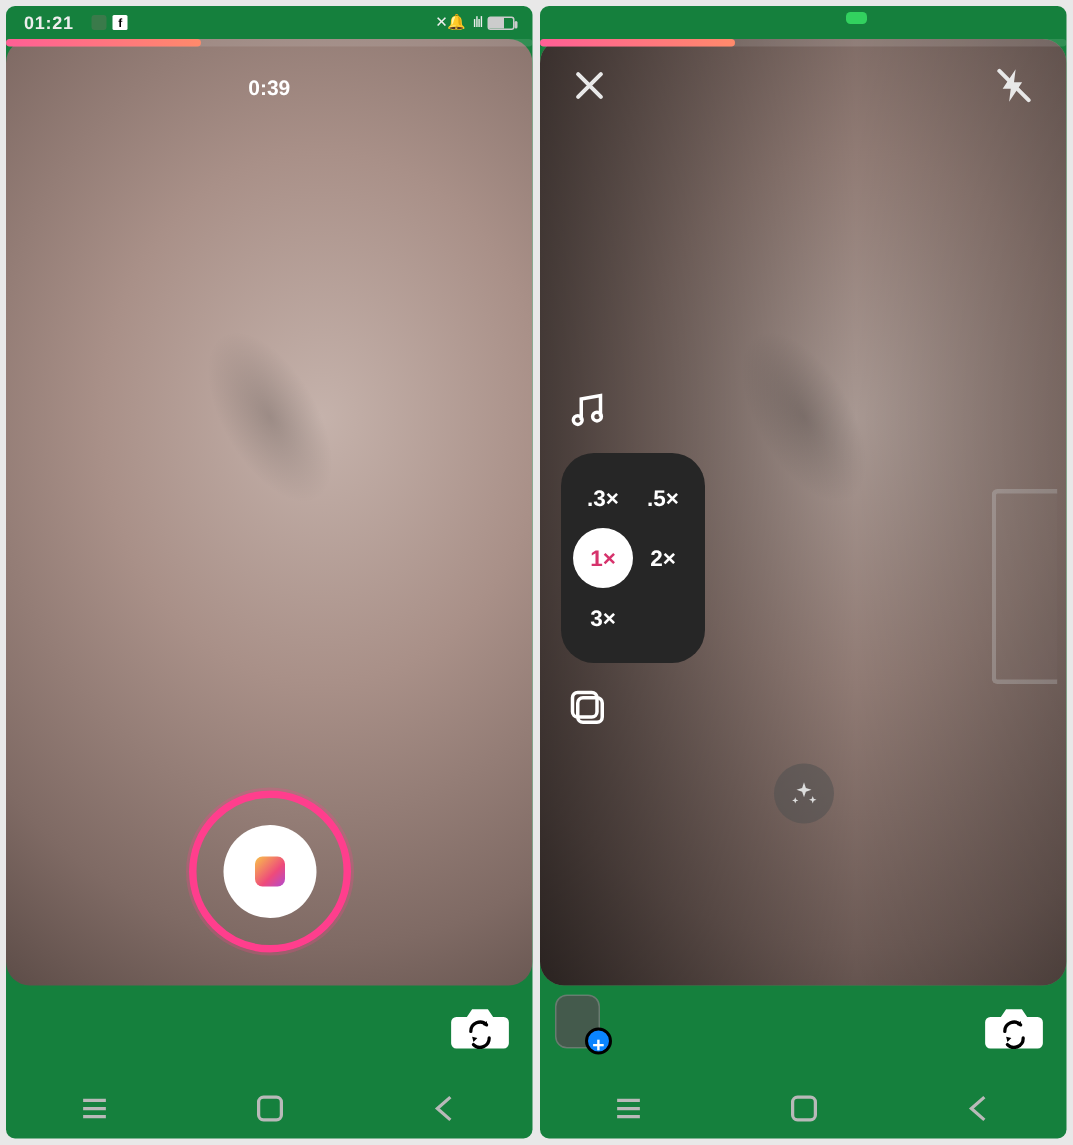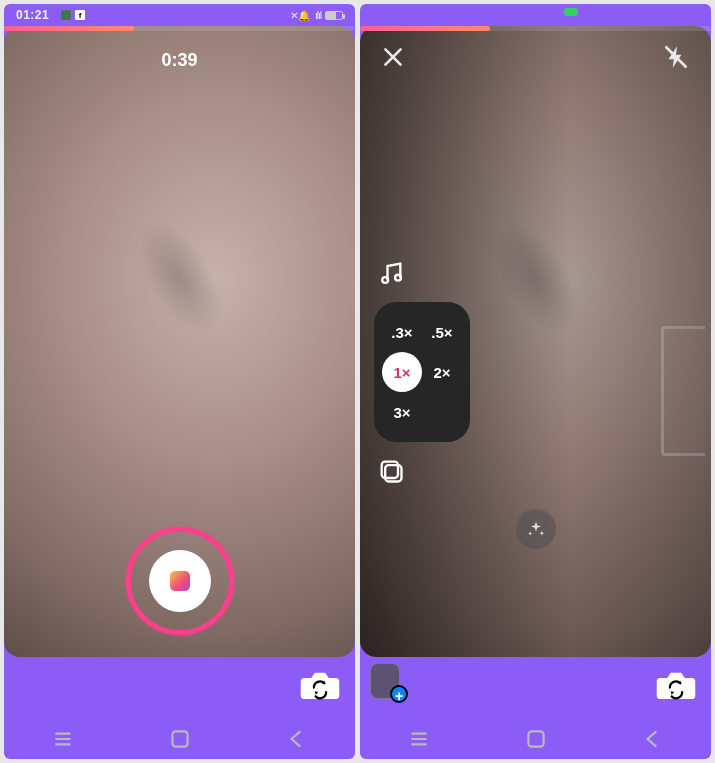--- a/index.html
+++ b/index.html
@@ -10,21 +10,21 @@
     font-family: -apple-system, BlinkMacSystemFont, Helvetica, Arial, sans-serif;
     display: flex;
     gap: 5px;
     padding: 4px;
     border-radius: 10px;
     overflow: hidden;
   }
   .phone {
     flex: 1;
     height: 100%;
-    background: #8b5cf6;
+    background: #15803d;
     border-radius: 6px;
     overflow: hidden;
     position: relative;
     display: flex;
     flex-direction: column;
   }
   
   .statusbar {
     height: 22px;
     color: #eee;
@@ -67,21 +67,21 @@
   }
   .shadow-smudge {
     position:absolute; width: 90px; height: 180px; left: 50%; top: 40%;
     background: radial-gradient(closest-side, rgba(0,0,0,0.18), transparent 70%);
     transform: translate(-50%,-50%) rotate(-30deg);
   }
   
   .progress-track { position:absolute; top:0; left:0; right:0; height:5px; background: rgba(255,255,255,0.12); border-radius: 3px; z-index:3; }
   .progress-fill { height:100%; background: linear-gradient(90deg,#ff5f95,#ff8a6b); border-radius:3px; }
   
-  .timer { position:absolute; top: 24px; left: 50%; transform: translateX(-50%); color:#fff; font-weight:600; font-size:18px; z-index:3;}
+  .timer { position:absolute; top: 24px; left: 50%; transform: translateX(-50%); color:#fff; font-weight:600; font-size:14px; z-index:3;}
   .record-ring {
     position:absolute; left:50%; bottom: 22px; transform: translateX(-50%);
     width: 108px; height: 108px; border-radius: 50%;
     border: 5px solid #ff3e8d;
     display:flex; align-items:center; justify-content:center;
     box-shadow: 0 0 0 2px rgba(255,62,141,0.25);
     z-index:3;
   }
   .record-inner {
     width: 62px; height: 62px; border-radius: 50%; background:#fff;

